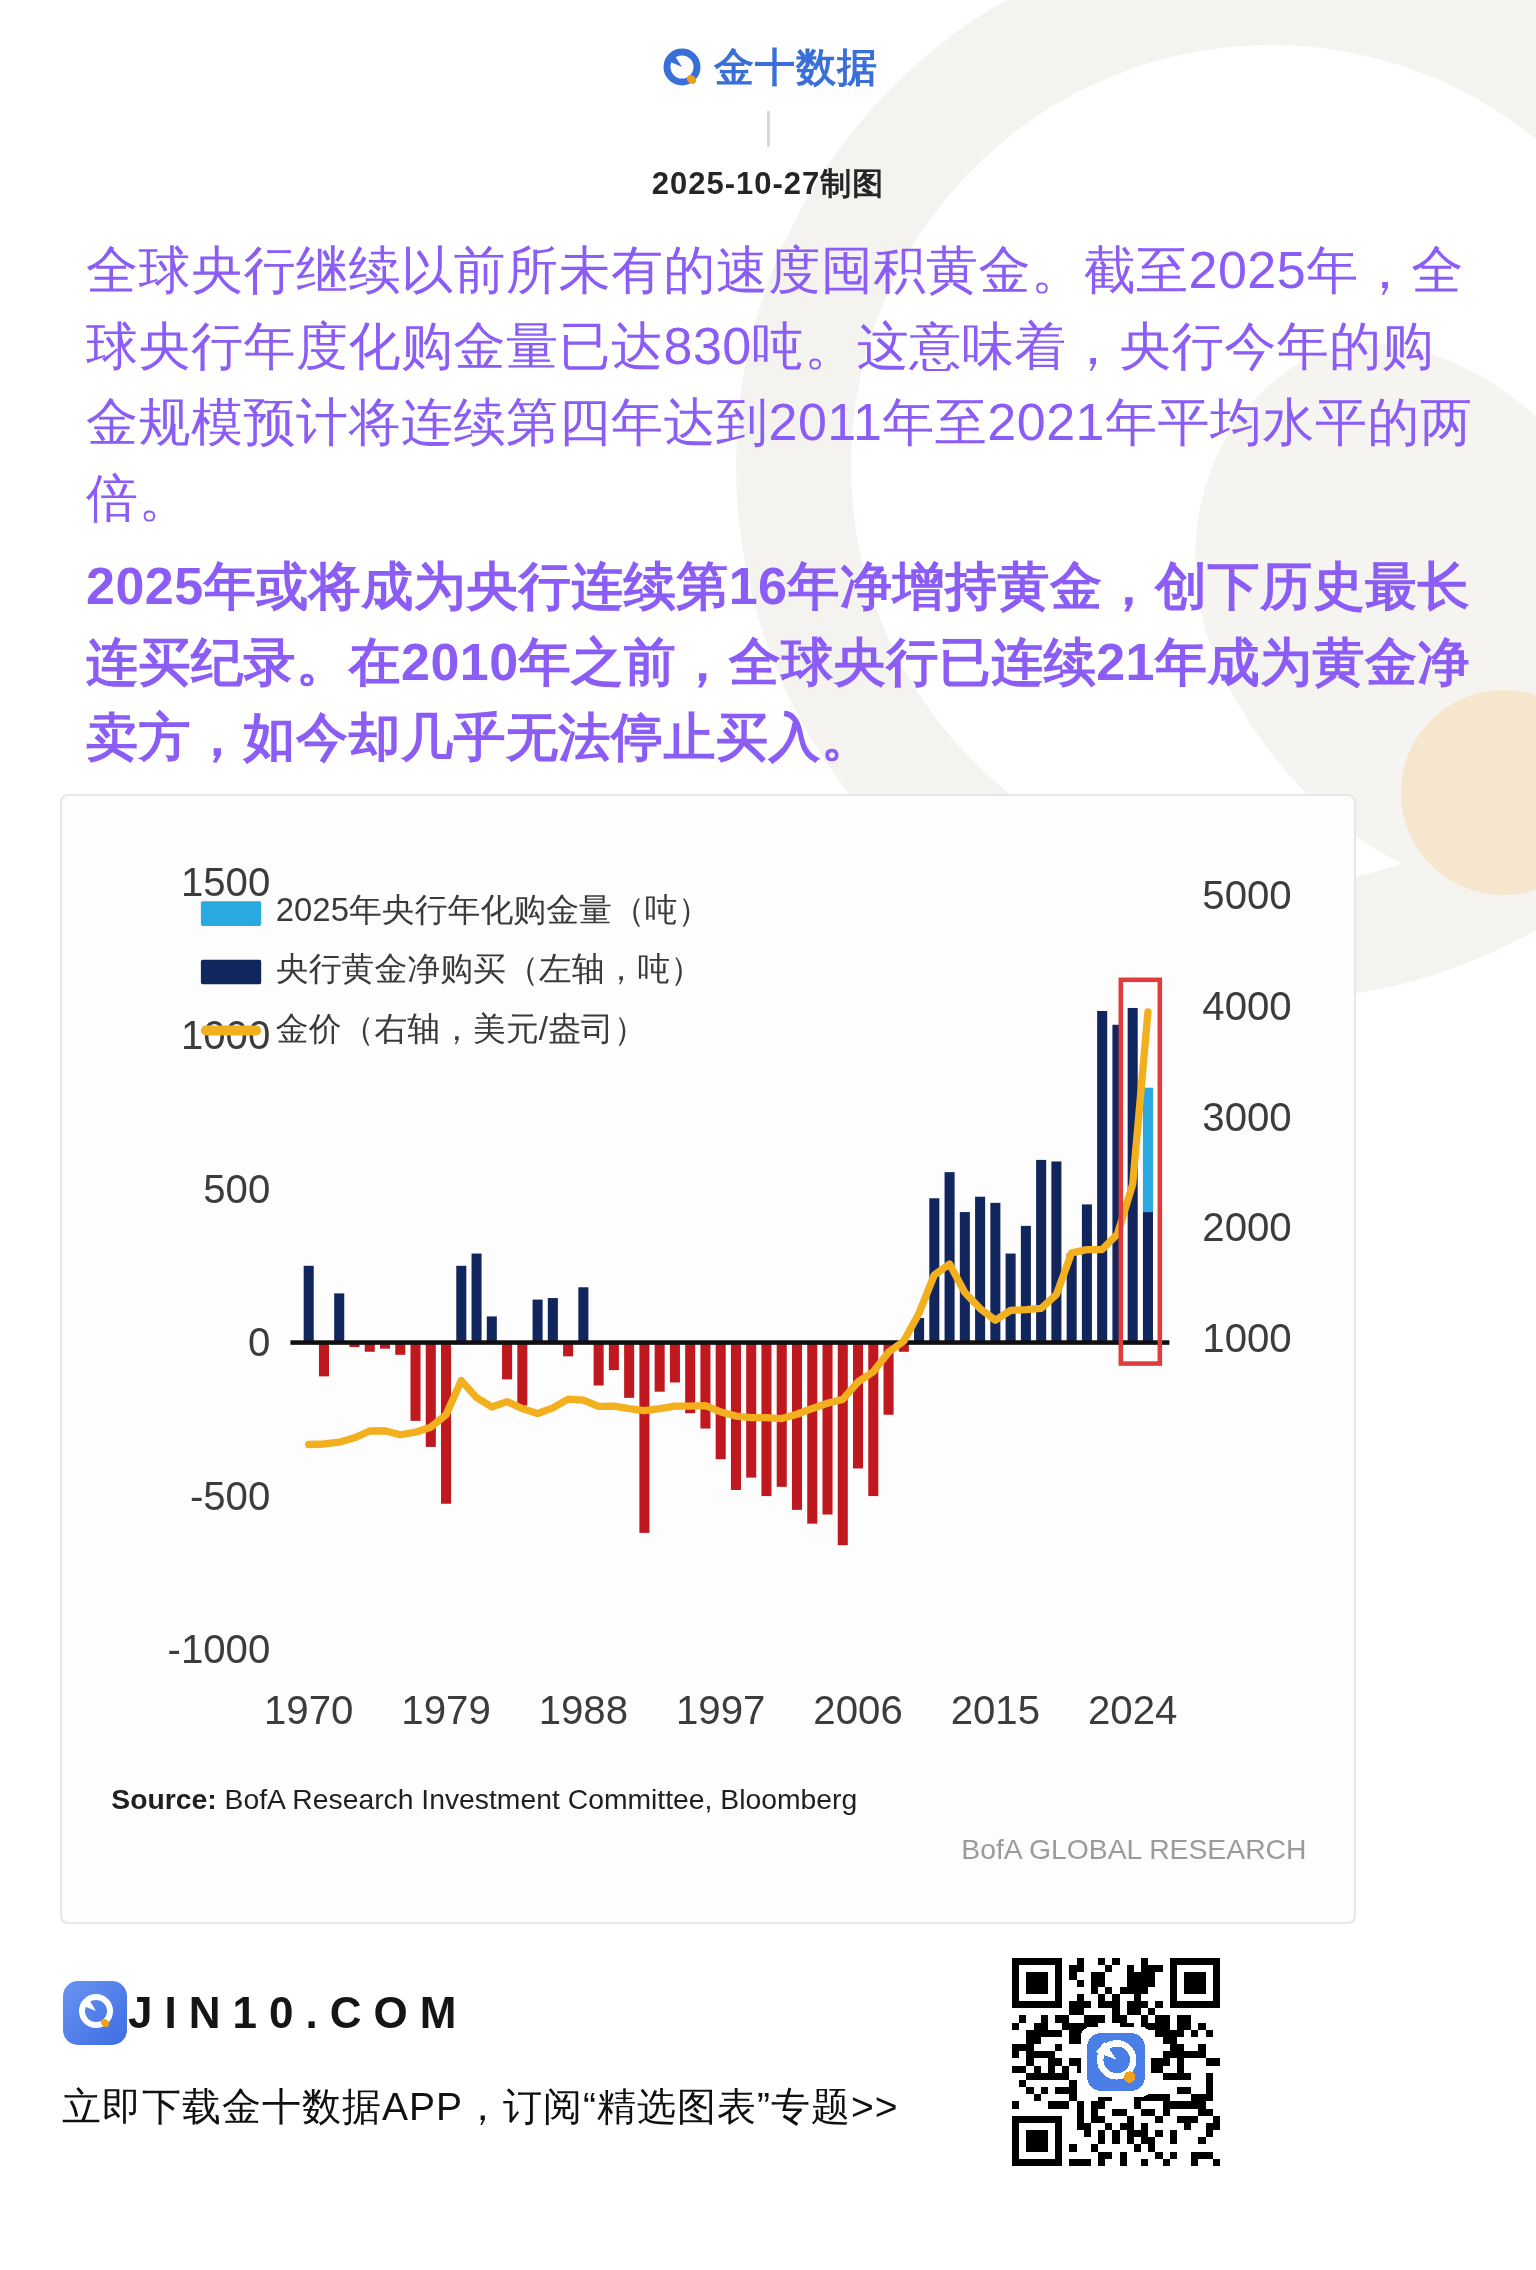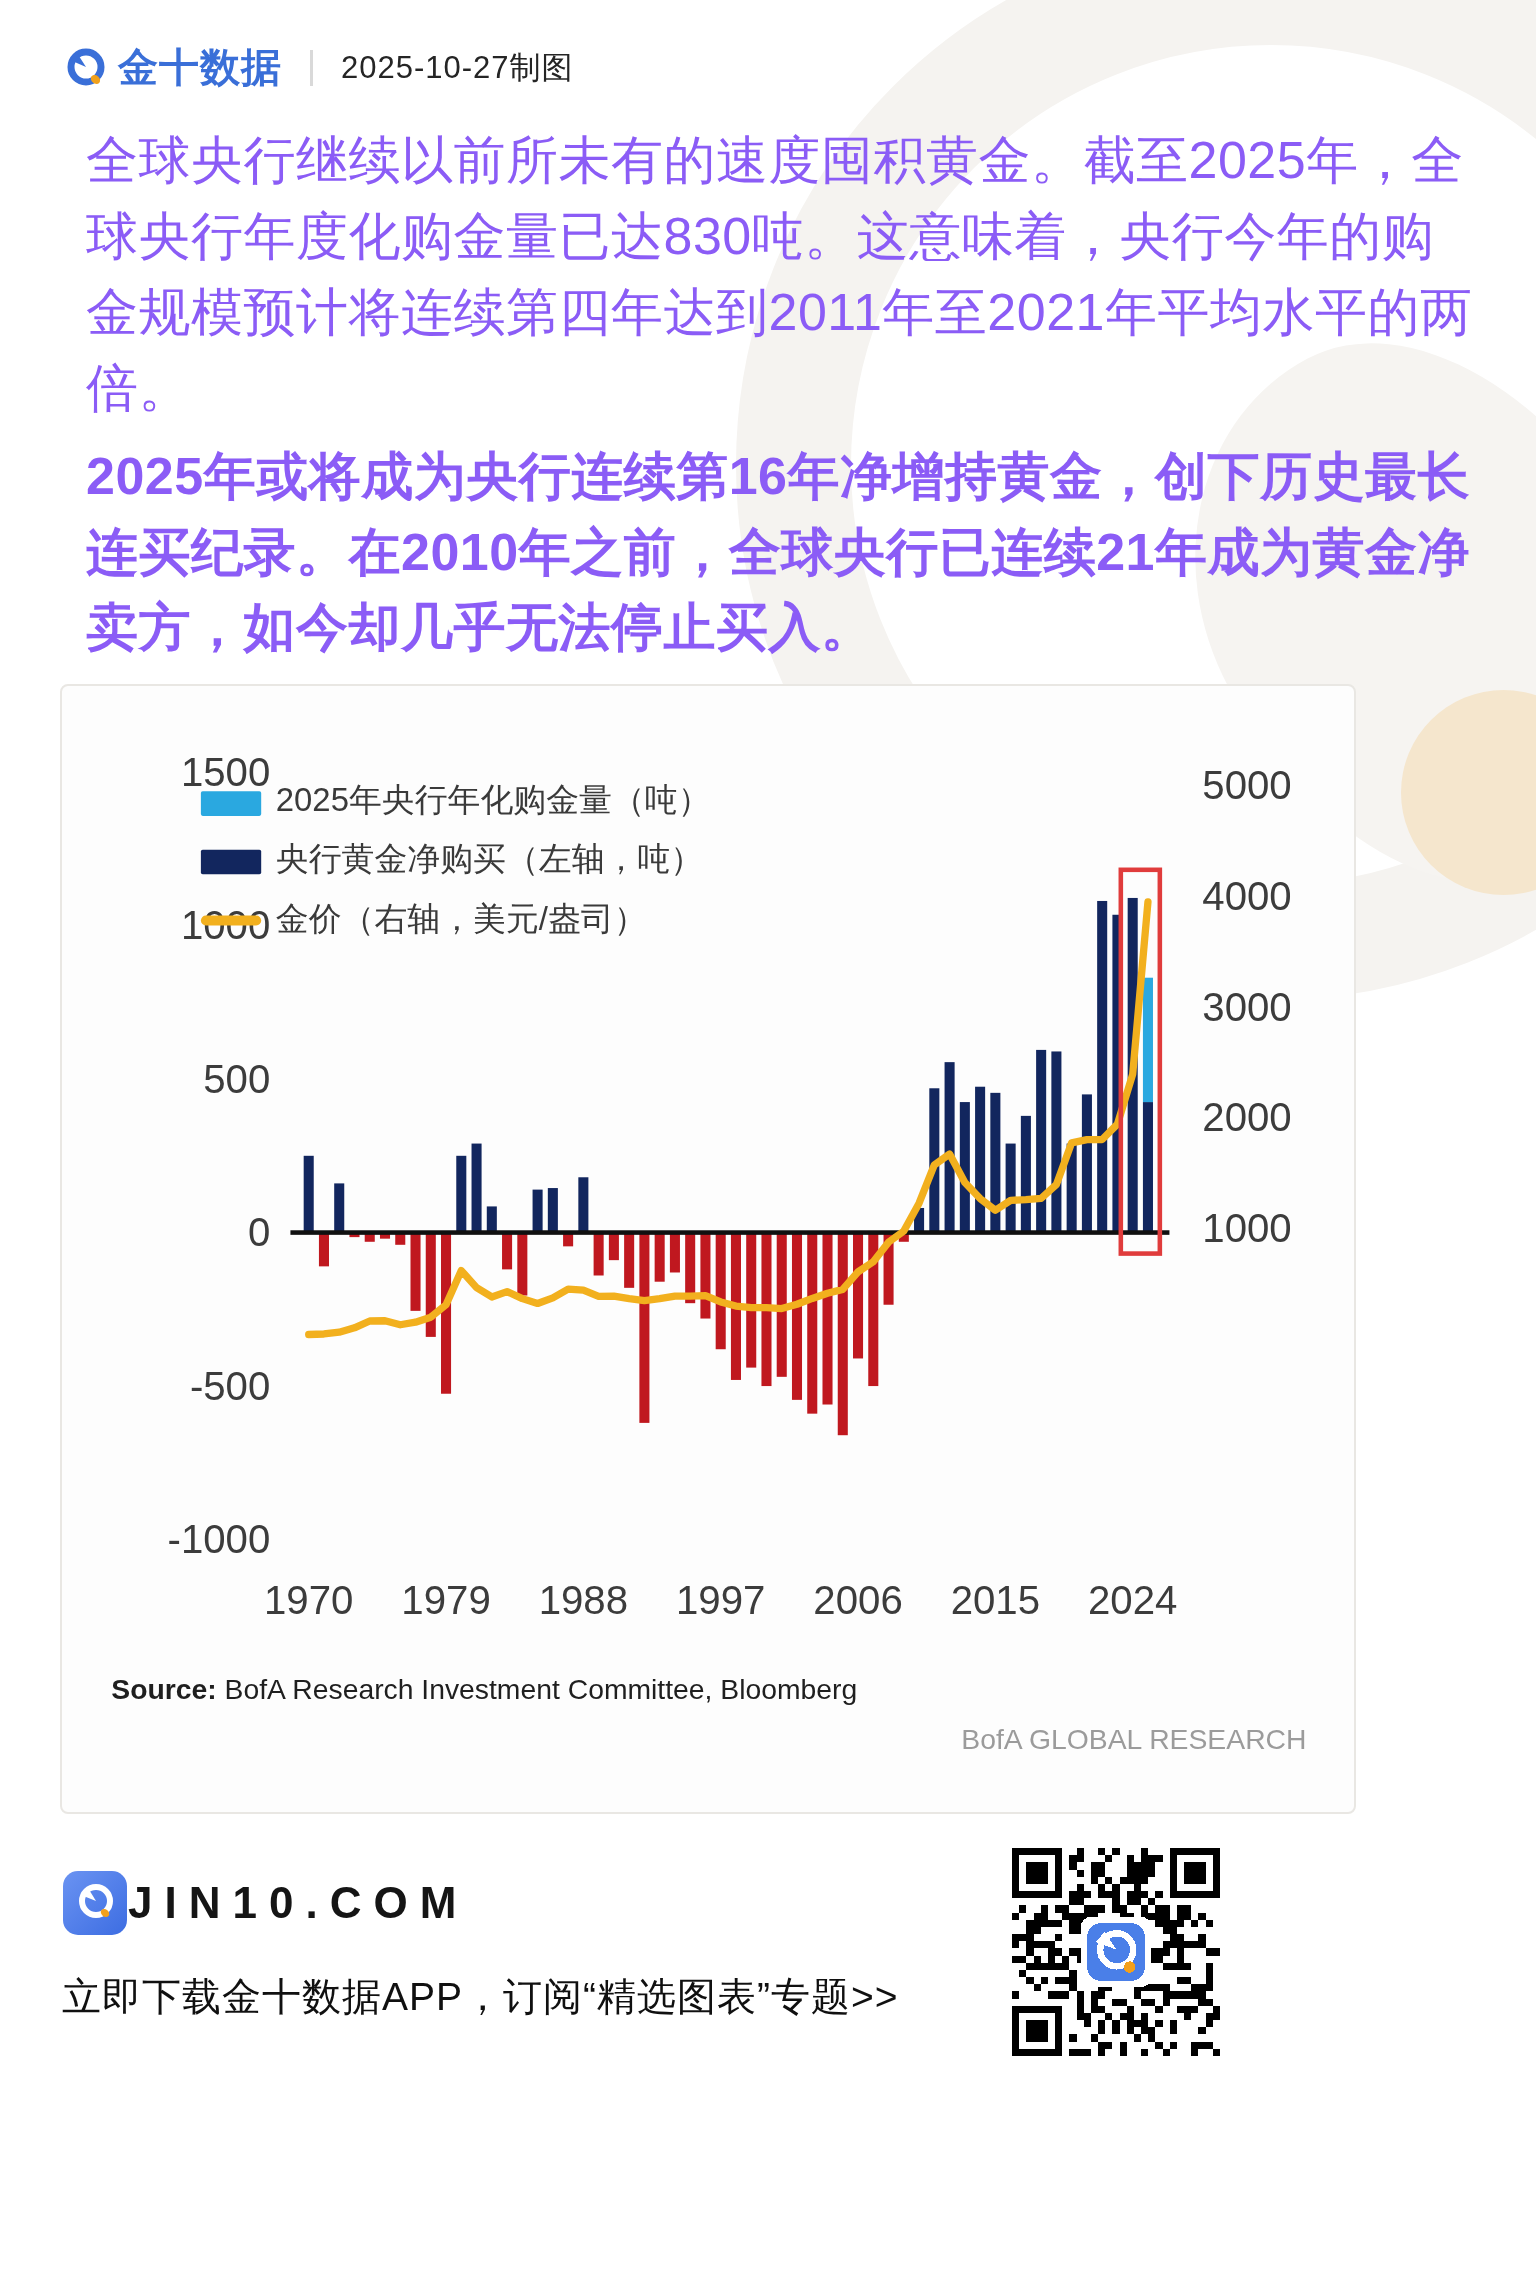--- a/index.html
+++ b/index.html
@@ -8,25 +8,25 @@
     font-family:"Liberation Sans","DejaVu Sans",sans-serif;color:#141414;
   }
   .page{position:relative;width:1536px;height:2270px;overflow:hidden;}
   
   .deco{position:absolute;z-index:0;}
   .deco-ring{top:-70px;right:-270px;width:840px;height:840px;border:115px solid #f5f3f0;border-radius:50%;}
   .deco-leaf{top:330px;right:-110px;width:430px;height:560px;background:#f6f4f1;border-radius:52% 48% 55% 45% / 45% 60% 40% 55%;transform:rotate(-28deg);}
   .deco-cream{top:690px;right:-70px;width:205px;height:205px;background:#f5e6cd;border-radius:50%;}
   .content{position:relative;z-index:1;}
 
-  header{display:flex;align-items:center;gap:16px;padding:40px 62px 0 62px;}
+  header{display:flex;align-items:center;gap:16px;padding:40px 62px 0 62px;flex-direction:column;}
   .brand-wrap{display:flex;align-items:center;gap:10px;}
   .brand-text{font-size:40px;font-weight:900;color:#3a6fd8;letter-spacing:1px;}
   .hdr-divider{width:3px;height:36px;background:#d9d9d9;margin:0 12px;}
-  .hdr-date{font-size:31px;color:#252525;font-weight:400;letter-spacing:1px;}
+  .hdr-date{font-size:31px;color:#252525;font-weight:700;letter-spacing:1px;}
 
   h1{
     margin:26px 62px 0 62px;
     font-family:"Liberation Serif","DejaVu Serif",serif;
     font-size:94px;line-height:1.33;font-weight:900;color:#0d0d0d;letter-spacing:1px;
   }
   p.lead{margin:28px 62px 0 86px;font-size:52px;line-height:1.46;color:#8b5cf6;letter-spacing:0.5px;}
   p.lead.bold{margin-top:12px;font-weight:700;}
 
   .chart-card{

